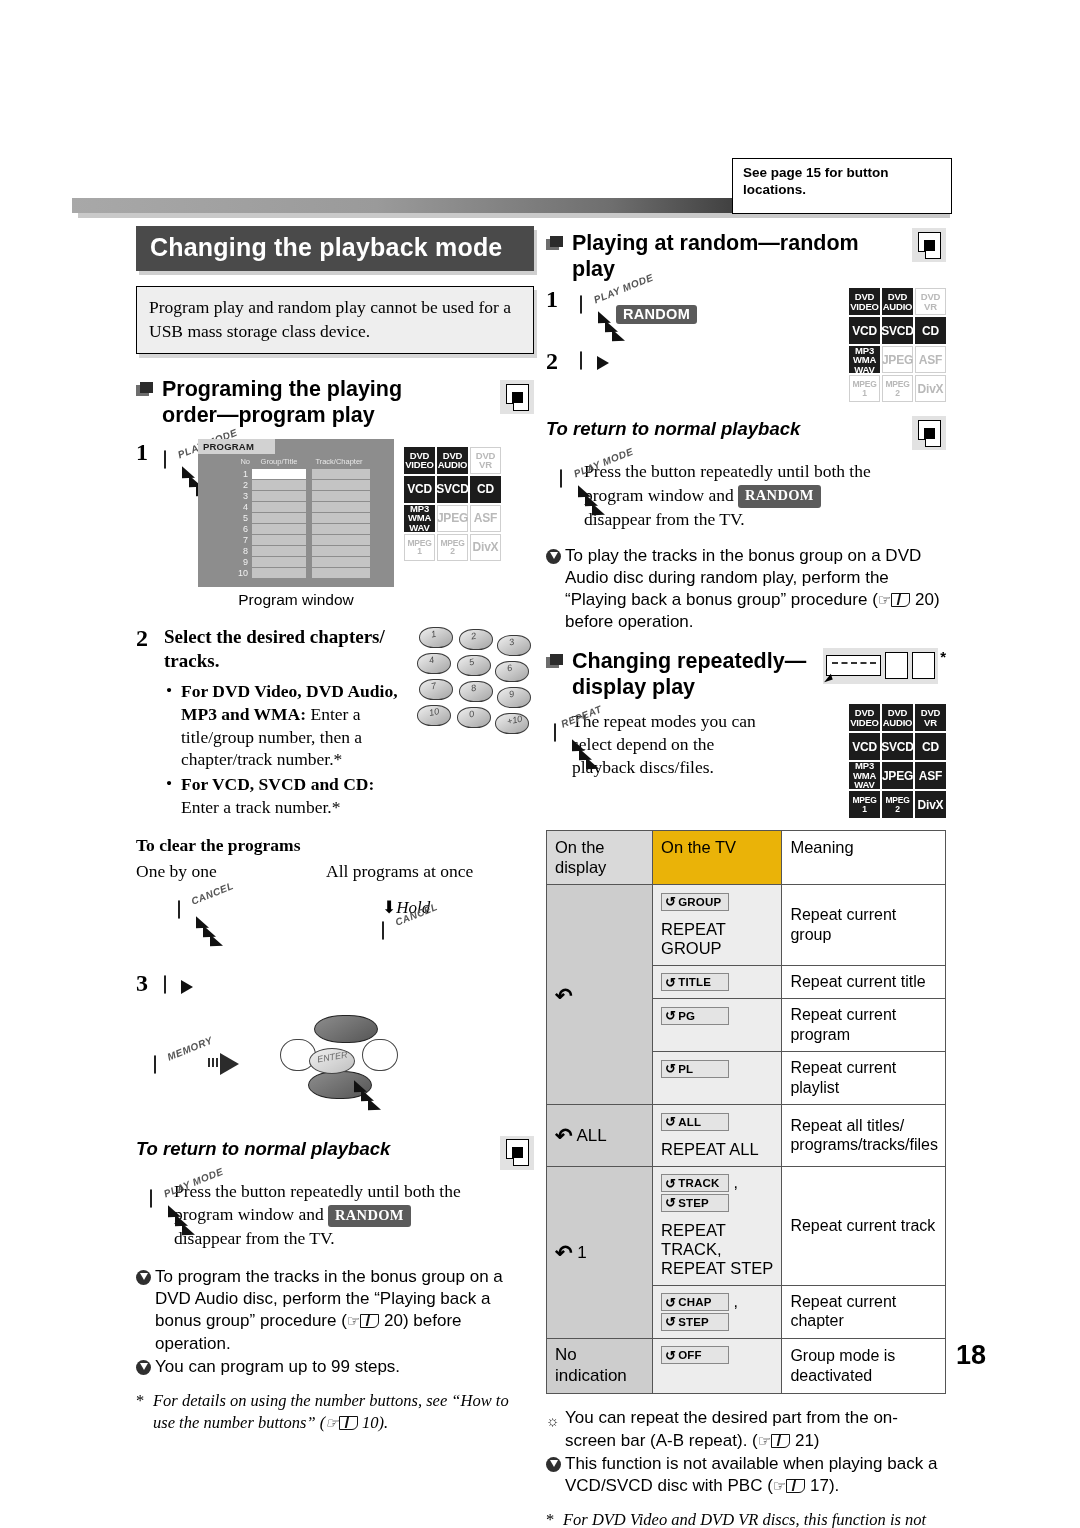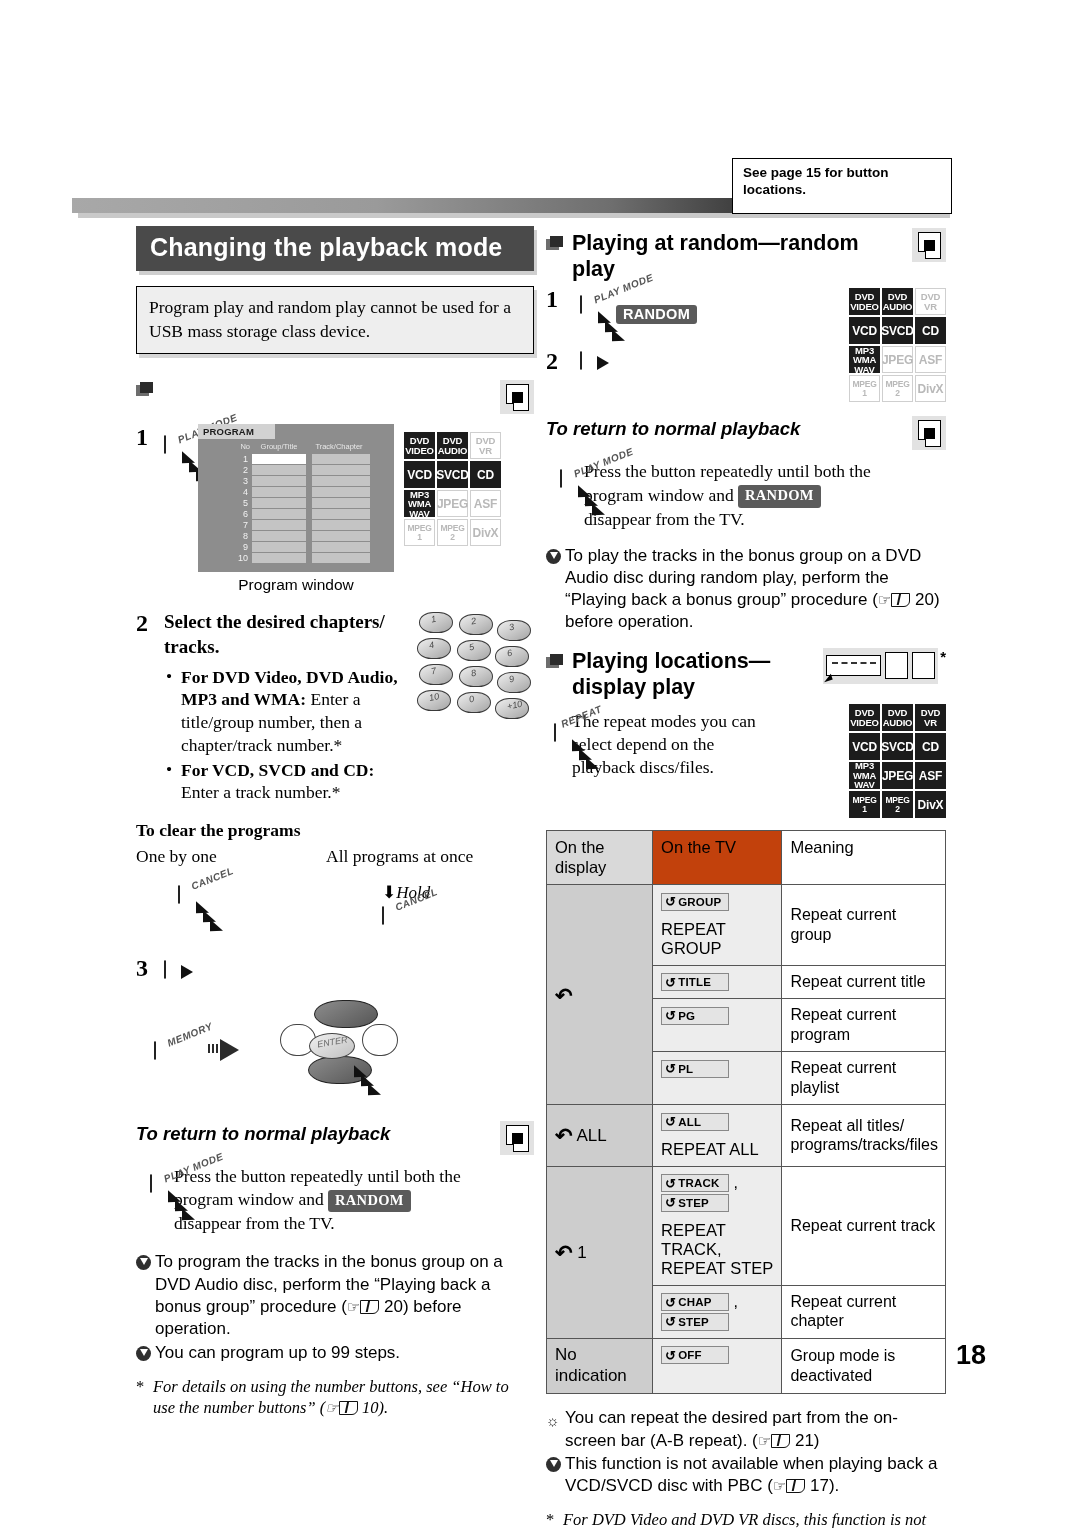--- a/index.html
+++ b/index.html
@@ -140,21 +140,21 @@
         position:relative;top:2px;margin-left:1px;}
   .pgref .book:before{content:"";position:absolute;left:6px;top:-1px;width:1.5px;height:12px;background:#111;transform:skewX(-12deg);}
 
   .footnote{display:flex;font-family:"Liberation Serif",serif;font-style:italic;font-size:16.5px;line-height:1.3;margin-top:12px;}
   .footnote .st{flex:0 0 auto;width:17px;font-style:normal;}
 
   
   table.rep{border-collapse:collapse;width:400px;margin-top:12px;font-size:16px;}
   table.rep td{border:1.2px solid #555;vertical-align:top;padding:6px 7px 7px 8px;line-height:1.22;}
   table.rep td.hd{background:#d9d9d9;font-size:16.5px;}
-  table.rep td.hd.mid{background:#c2410c;}
+  table.rep td.hd.mid{background:#eab308;}
   table.rep td.hd.last{background:#fff;}
   table.rep td.disp{background:#cdcdcd;width:100px;font-size:17px;}
   table.rep td.tv{background:#ededed;width:138px;}
   table.rep td.mean{background:#fff;}
   .rarrow{display:inline-block;font-size:21px;font-weight:bold;line-height:1;position:relative;top:2px;}
   .tvchip{display:inline-flex;align-items:center;gap:2px;border:1.2px solid #888;background:#e4e4e4;
           padding:1px 5px 1px 3px;font-size:11.5px;font-weight:bold;letter-spacing:.2px;min-width:58px;}
   .tvchip .cyc{font-size:13px;font-weight:bold;line-height:1;}
   .tvtext{font-size:16.5px;margin-top:9px;line-height:1.15;}
 
@@ -175,20 +175,24 @@
 
   <div class="colL">
 
     <div class="sectionbar">Changing the playback mode</div>
 
     <div class="notebox">Program play and random play cannot be used for a USB mass storage class device.</div>
 
     <div style="display:flex;justify-content:space-between;align-items:flex-start;">
       <div class="subhead" style="flex:1;">
         <span class="sq"></span>
+        <span>
+          <span>Programing the playing</span><br>
+          <span>order—program play</span>
+        </span>
       </div>
       <div class="picon" style="margin-top:26px;">
         <span class="sheet">
             <span class="stopsq"></span>
           </span>
       </div>
     </div>
 
     <div class="step" style="margin-top:10px;">
       <div class="stepno">1</div>
@@ -580,21 +584,21 @@
 
     <div class="note" style="margin-top:14px;">
       <span class="mk"><span class="nicon"></span></span>
       <span style="flex:1;"><span>To play the tracks in the bonus group on a DVD Audio disc during random play, perform the “Playing back a bonus group” procedure (</span><span class="pgref"><span class="hand">☞</span><span class="book"></span></span> <span>20</span><span>) before operation.</span></span>
     </div>
 
     <div style="display:flex;justify-content:space-between;align-items:flex-start;margin-top:14px;">
       <div class="subhead" style="margin-top:0;flex:1;">
         <span class="sq"></span>
         <span>
-          <span>Playing locations—</span><br>
+          <span>Changing repeatedly—</span><br>
           <span>display play</span>
         </span>
       </div>
       <div style="display:flex;align-items:flex-start;">
         <div class="picon-wide">
           <span class="discbar"></span>
           <span class="sheet" style="width:21px;height:25px;border:1.5px solid #000;background:#fff;position:relative;display:flex;align-items:center;justify-content:center;">
               <span class="playtri"></span>
             </span>
           <span class="sheet" style="width:21px;height:25px;border:1.5px solid #000;background:#fff;position:relative;display:flex;align-items:center;justify-content:center;">

